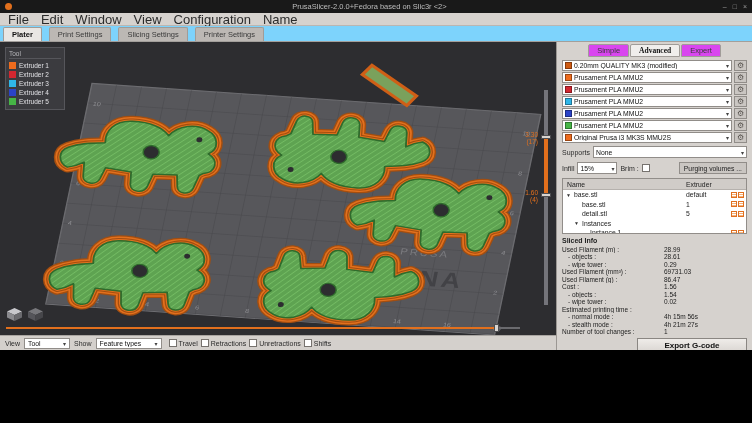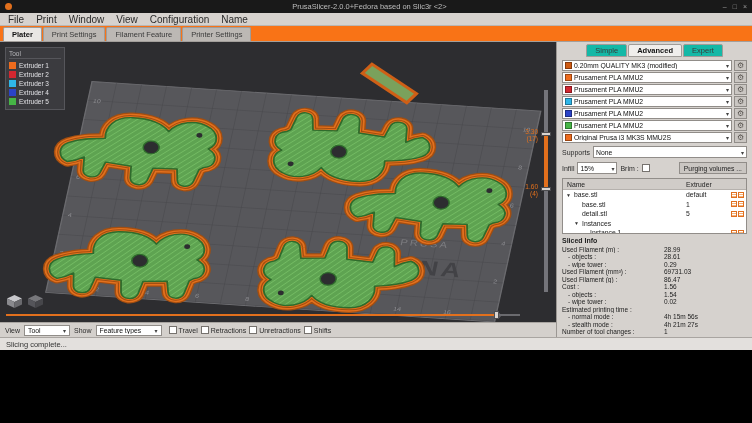--- a/index.html
+++ b/index.html
@@ -9,24 +9,24 @@
 
   
   .titlebar{height:13px;background:#191919;color:#c9c9c9;display:flex;align-items:center;padding:0 5px;flex:none;}
   .app-icon{width:7px;height:7px;border-radius:50%;background:#e2701d;margin-right:4px;flex:none;}
   .title{flex:1;text-align:center;font-size:7.5px;color:#bdbdbd;white-space:nowrap;overflow:hidden;}
   .win-controls{display:flex;gap:6px;font-size:7px;color:#9a9a9a;flex:none;}
   .win-controls span{cursor:default;}
 
   
   .menubar{height:13px;background:#d6d2ce;border-bottom:1px solid #bab6b2;display:flex;align-items:center;padding:0 2px;flex:none;}
-  .menu-item{padding:0 6px;font-size:10px;color:#2b2b2b;}
-
-  
-  .tabbar{height:16px;background:#f97316;display:flex;align-items:flex-end;padding:2px 3px 0;gap:1px;flex:none;border-bottom:1px solid #a39f9b;}
+  .menu-item{padding:0 6px;font-size:13px;color:#2b2b2b;}
+
+  
+  .tabbar{height:16px;background:#7dd3fc;display:flex;align-items:flex-end;padding:2px 3px 0;gap:7px;flex:none;border-bottom:1px solid #a39f9b;}
   .tab{padding:2px 8px 2px;font-size:7.5px;background:#bcb8b4;border:1px solid #a09c98;border-bottom:none;border-radius:2px 2px 0 0;color:#3a3a3a;white-space:nowrap;}
   .tab.active{background:#e9e6e3;font-weight:bold;color:#111;}
 
   .content{flex:1;display:flex;min-height:0;}
   .left-col{width:556px;display:flex;flex-direction:column;flex:none;min-width:0;}
   .viewport{position:relative;flex:1;background:#2d2d30;overflow:hidden;}
   #scene{position:absolute;left:0;top:0;width:100%;height:100%;}
 
   
   .legend{position:absolute;left:5px;top:5px;width:60px;background:rgba(60,60,64,.96);border:1px solid #56565b;padding:2px 3px 3px;}
@@ -55,22 +55,22 @@
   .pv-label{font-size:7px;color:#2b2b2b;white-space:nowrap;}
   .pv-combo{height:11px;background:#fff;border:1px solid #918d89;display:flex;align-items:center;padding:0 3px;gap:3px;}
   .pv-combo .combo-text{font-size:6.8px;}
   .pv-check-group{display:flex;align-items:center;gap:2px;margin-left:3px;}
 
   .checkbox{width:8px;height:8px;background:#fff;border:1px solid #76726e;display:inline-block;position:relative;flex:none;}
 
   
   .sidebar{flex:1;background:#d6d2ce;border-left:1px solid #9b9793;display:flex;flex-direction:column;padding:2px 5px 3px;min-width:0;overflow:hidden;}
   .mode-tabs{display:flex;gap:1px;justify-content:center;margin-bottom:3px;flex:none;}
-  .mode-tab{padding:1px 8px;font-size:7.5px;background:#14b8a6;border:1px solid #a09c98;border-radius:2px 2px 0 0;color:#3a3a3a;}
-  .mode-tab.active{background:#f0eeec;font-weight:bold;color:#111;}
+  .mode-tab{padding:1px 8px;font-size:7.5px;background:#d946ef;border:1px solid #a09c98;border-radius:2px 2px 0 0;color:#3a3a3a;}
+  .mode-tab.active{background:#f0eeec;font-weight:bold;color:#111;font-family:Liberation Serif, serif;}
   .side-label{font-size:7.5px;font-weight:bold;color:#1d1d1d;margin:2px 0 1px;flex:none;}
   .combo-row{display:flex;gap:2px;align-items:center;margin-bottom:1px;flex:none;}
   .combo{flex:1;height:11px;background:#fff;border:1px solid #918d89;display:flex;align-items:center;padding:0 2px;gap:2px;min-width:0;}
   .chip{width:7px;height:7px;flex:none;border:1px solid rgba(0,0,0,.35);}
   .combo-text{flex:1;font-size:6.8px;white-space:nowrap;overflow:hidden;color:#111;}
   .combo-arrow{font-size:6px;color:#444;flex:none;}
   .gear-btn{width:13px;height:11px;flex:none;background:#cac6c2;border:1px solid #918d89;font-size:8px;line-height:9px;text-align:center;color:#5a5651;padding:0;}
   .inline-row{display:flex;align-items:center;gap:3px;margin:2px 0;flex:none;}
   .purge-btn{margin-left:auto;height:12px;background:#cac6c2;border:1px solid #918d89;font-size:6.8px;padding:0 4px;color:#222;}
 
@@ -110,30 +110,30 @@
     <span class="title">PrusaSlicer-2.0.0+Fedora based on Slic3r &lt;2&gt;</span>
     <span class="win-controls">
       <span>–</span>
       <span>□</span>
       <span>×</span>
     </span>
   </div>
 
   <div class="menubar" id="menubar">
       <span class="menu-item">File</span>
-      <span class="menu-item">Print</span>
+      <span class="menu-item">Edit</span>
       <span class="menu-item">Window</span>
       <span class="menu-item">View</span>
       <span class="menu-item">Configuration</span>
       <span class="menu-item">Name</span>
     </div>
   <div class="tabbar" id="tabbar">
       <span class="tab active">Plater</span>
       <span class="tab">Print Settings</span>
-      <span class="tab">Filament Feature</span>
+      <span class="tab">Slicing Settings</span>
       <span class="tab">Printer Settings</span>
     </div>
 
   <div class="content">
     <div class="left-col">
       <div class="viewport">
 
         <svg id="scene" viewBox="0 0 556 354" preserveAspectRatio="none">
           <defs>
             <pattern id="grid" width="24.5" height="24.7" patternUnits="userSpaceOnUse">
@@ -509,19 +509,19 @@
               <span class="sliced-label">- stealth mode :</span>
               <span class="sliced-value">4h 21m 27s</span>
             </div>
             <div class="sliced-row">
               <span class="sliced-label">Number of tool changes :</span>
               <span class="sliced-value">1</span>
             </div>
           </div>
       </div>
 
+      <div class="export-row">
+        <button class="export-btn">Export G-code</button>
+      </div>
     </div>
   </div>
 
-  <div class="statusbar">
-    <span>Slicing complete...</span>
-  </div>
 </div>
 
 </body></html>

